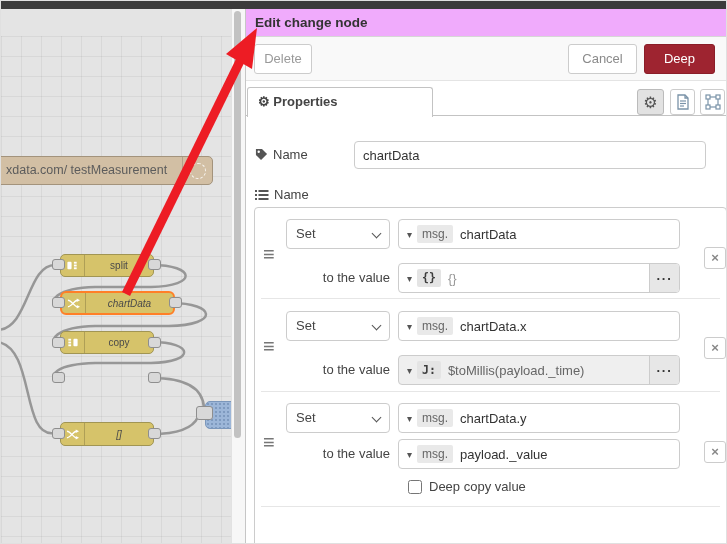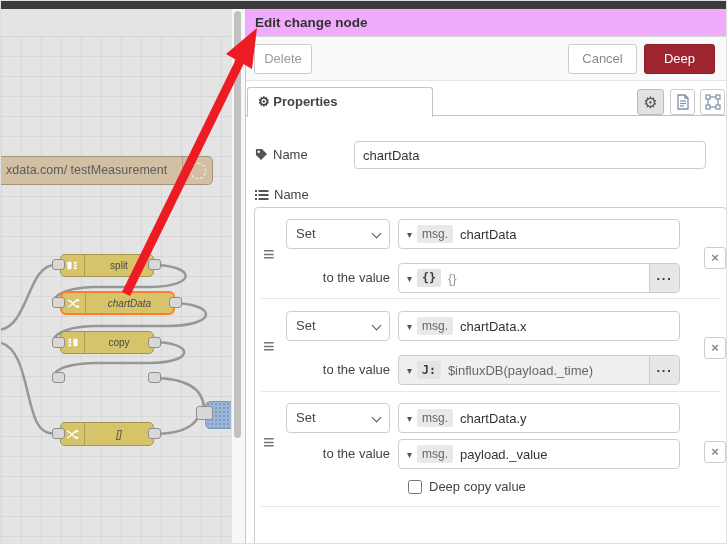--- a/index.html
+++ b/index.html
@@ -251,21 +251,21 @@
       <div class="tinput" style="top:103px;">
         <span class="caret">▾</span>
         <span class="pill">msg.</span>
         <span class="tval">chartData.x</span>
       </div>
       <div class="xbtn" style="top:129px;">×</div>
       <div class="ttv" style="top:147px;">to the value</div>
       <div class="tinput grey" style="top:147px;">
         <span class="caret">▾</span>
         <span class="pill pill-sym">J:</span>
-        <span class="tval mid">$influxDB(payload._time)</span>
+        <span class="tval mid">$toMillis(payload._time)</span>
         <span class="more">···</span>
       </div>
       <div class="sep" style="top:183px;"></div>
 
       <div class="handle" style="top:226px;">≡</div>
       <div class="nrselect" style="top:195px;"><span>Set</span><span class="chev"></span></div>
       <div class="tinput" style="top:195px;">
         <span class="caret">▾</span>
         <span class="pill">msg.</span>
         <span class="tval">chartData.y</span>

